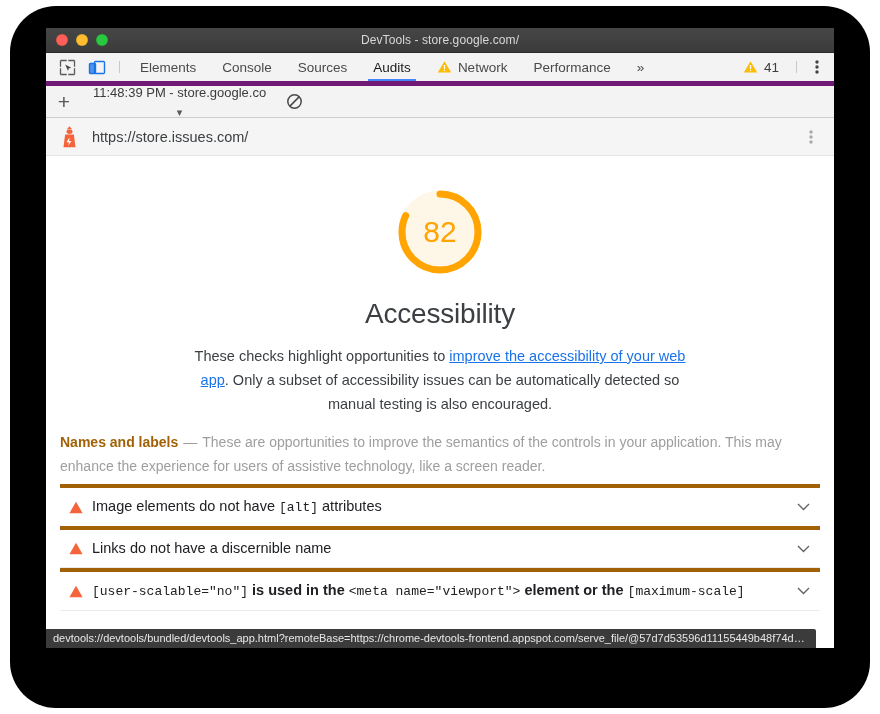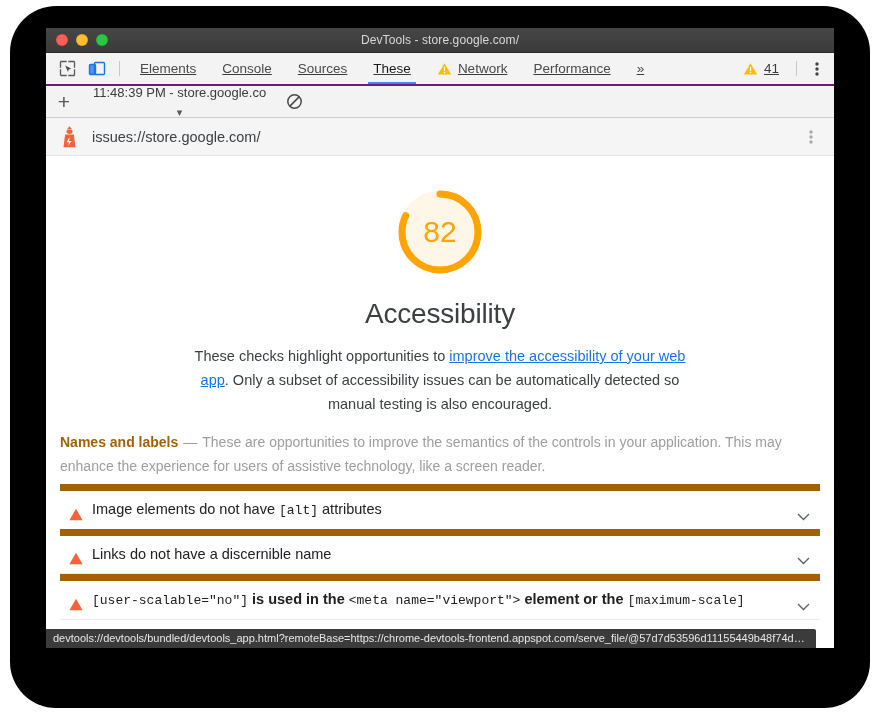--- a/index.html
+++ b/index.html
@@ -55,26 +55,25 @@
     font-size: 12px;
     color: #d8d8d8;
     letter-spacing: .1px;
     pointer-events: none;
   }
 
   
   #tabstrip {
     height: 33px;
     background: #f3f3f3;
-    border-bottom: 2px solid #701a75;
+    border-bottom: 5px solid #701a75;
     display: flex;
     align-items: stretch;
     font-size: 13.5px;
     color: #3c3c3c;
-    text-decoration: underline;
   }
   .tool-btn {
     width: 30px;
     display: flex; align-items: center; justify-content: center;
   }
   .tool-btn:first-child { margin-left: 6px; }
   .vdiv {
     width: 1px;
     background: #c9c9c9;
     margin: 8px 7px;
@@ -196,23 +195,23 @@
     padding: 14px 0 6px;
     color: #9e9e9e;
   }
   .section-head .title {
     color: #a16207;
     font-weight: bold;
   }
   .section-head .dash { padding: 0 5px; }
 
   .audit-row {
-    display: flex; align-items: flex-end;
+    display: flex; align-items: center;
     min-height: 38px;
-    border-top: 7px solid #a16207;
+    border-top: 4px solid #a16207;
     font-size: 14.5px;
     color: #202124;
     padding: 8px 0;
   }
   .audit-row:last-child { border-bottom: 1px solid #ebebeb; }
   .audit-icon { width: 32px; flex: 0 0 32px; display: flex; justify-content: center; }
   .audit-text { flex: 1; line-height: 21px; padding-right: 10px; }
   .audit-text code {
     font-family: "Liberation Mono", monospace;
     font-size: 13px;
@@ -276,21 +275,21 @@
     <div class="tab">
       <span>Elements</span>
     </div>
     <div class="tab">
       <span>Console</span>
     </div>
     <div class="tab">
       <span>Sources</span>
     </div>
     <div class="tab selected">
-      <span>These</span>
+      <span>Audits</span>
     </div>
     <div class="tab">
       <span class="warn-tri">
         <svg class="warn-tri-svg" width="15" height="14" viewBox="0 0 15 14" aria-hidden="true">
           <path d="M7.5 1.2L14.2 12.6H0.8z" fill="#fbbc04"></path>
           <rect x="6.85" y="5" width="1.3" height="4" fill="#fff"></rect>
           <rect x="6.85" y="9.8" width="1.3" height="1.3" fill="#fff"></rect>
         </svg>
       </span>
       <span>Network</span>
@@ -343,21 +342,21 @@
 
   <div id="reporthead">
     <div id="lh-icon">
       <svg width="19" height="24" viewBox="0 0 19 24" aria-hidden="true">
         <path d="M9.5 1.2l2.6 3.1H6.9z" fill="#f4633a"></path>
         <rect x="6.4" y="4.6" width="6.2" height="4.3" rx="2.6" fill="#f4633a"></rect>
         <path d="M5.1 9.4h8.8l1.6 12.9H3.5z" fill="#f4633a"></path>
         <path d="M9.5 12.2l-3 5.1h2.4l-.6 3.2 3.2-4.6H9.1z" fill="#fff"></path>
       </svg>
     </div>
-    <div id="report-url">issues://store.google.com/</div>
+    <div id="report-url">https://store.issues.com/</div>
     <div id="kebab-report">
       <svg width="4" height="16" viewBox="0 0 4 16" aria-hidden="true">
         <circle cx="2" cy="3" r="1.7" fill="#aaa"></circle>
         <circle cx="2" cy="8" r="1.7" fill="#aaa"></circle>
         <circle cx="2" cy="13" r="1.7" fill="#aaa"></circle>
       </svg>
     </div>
   </div>
 
   <div id="report-body">

